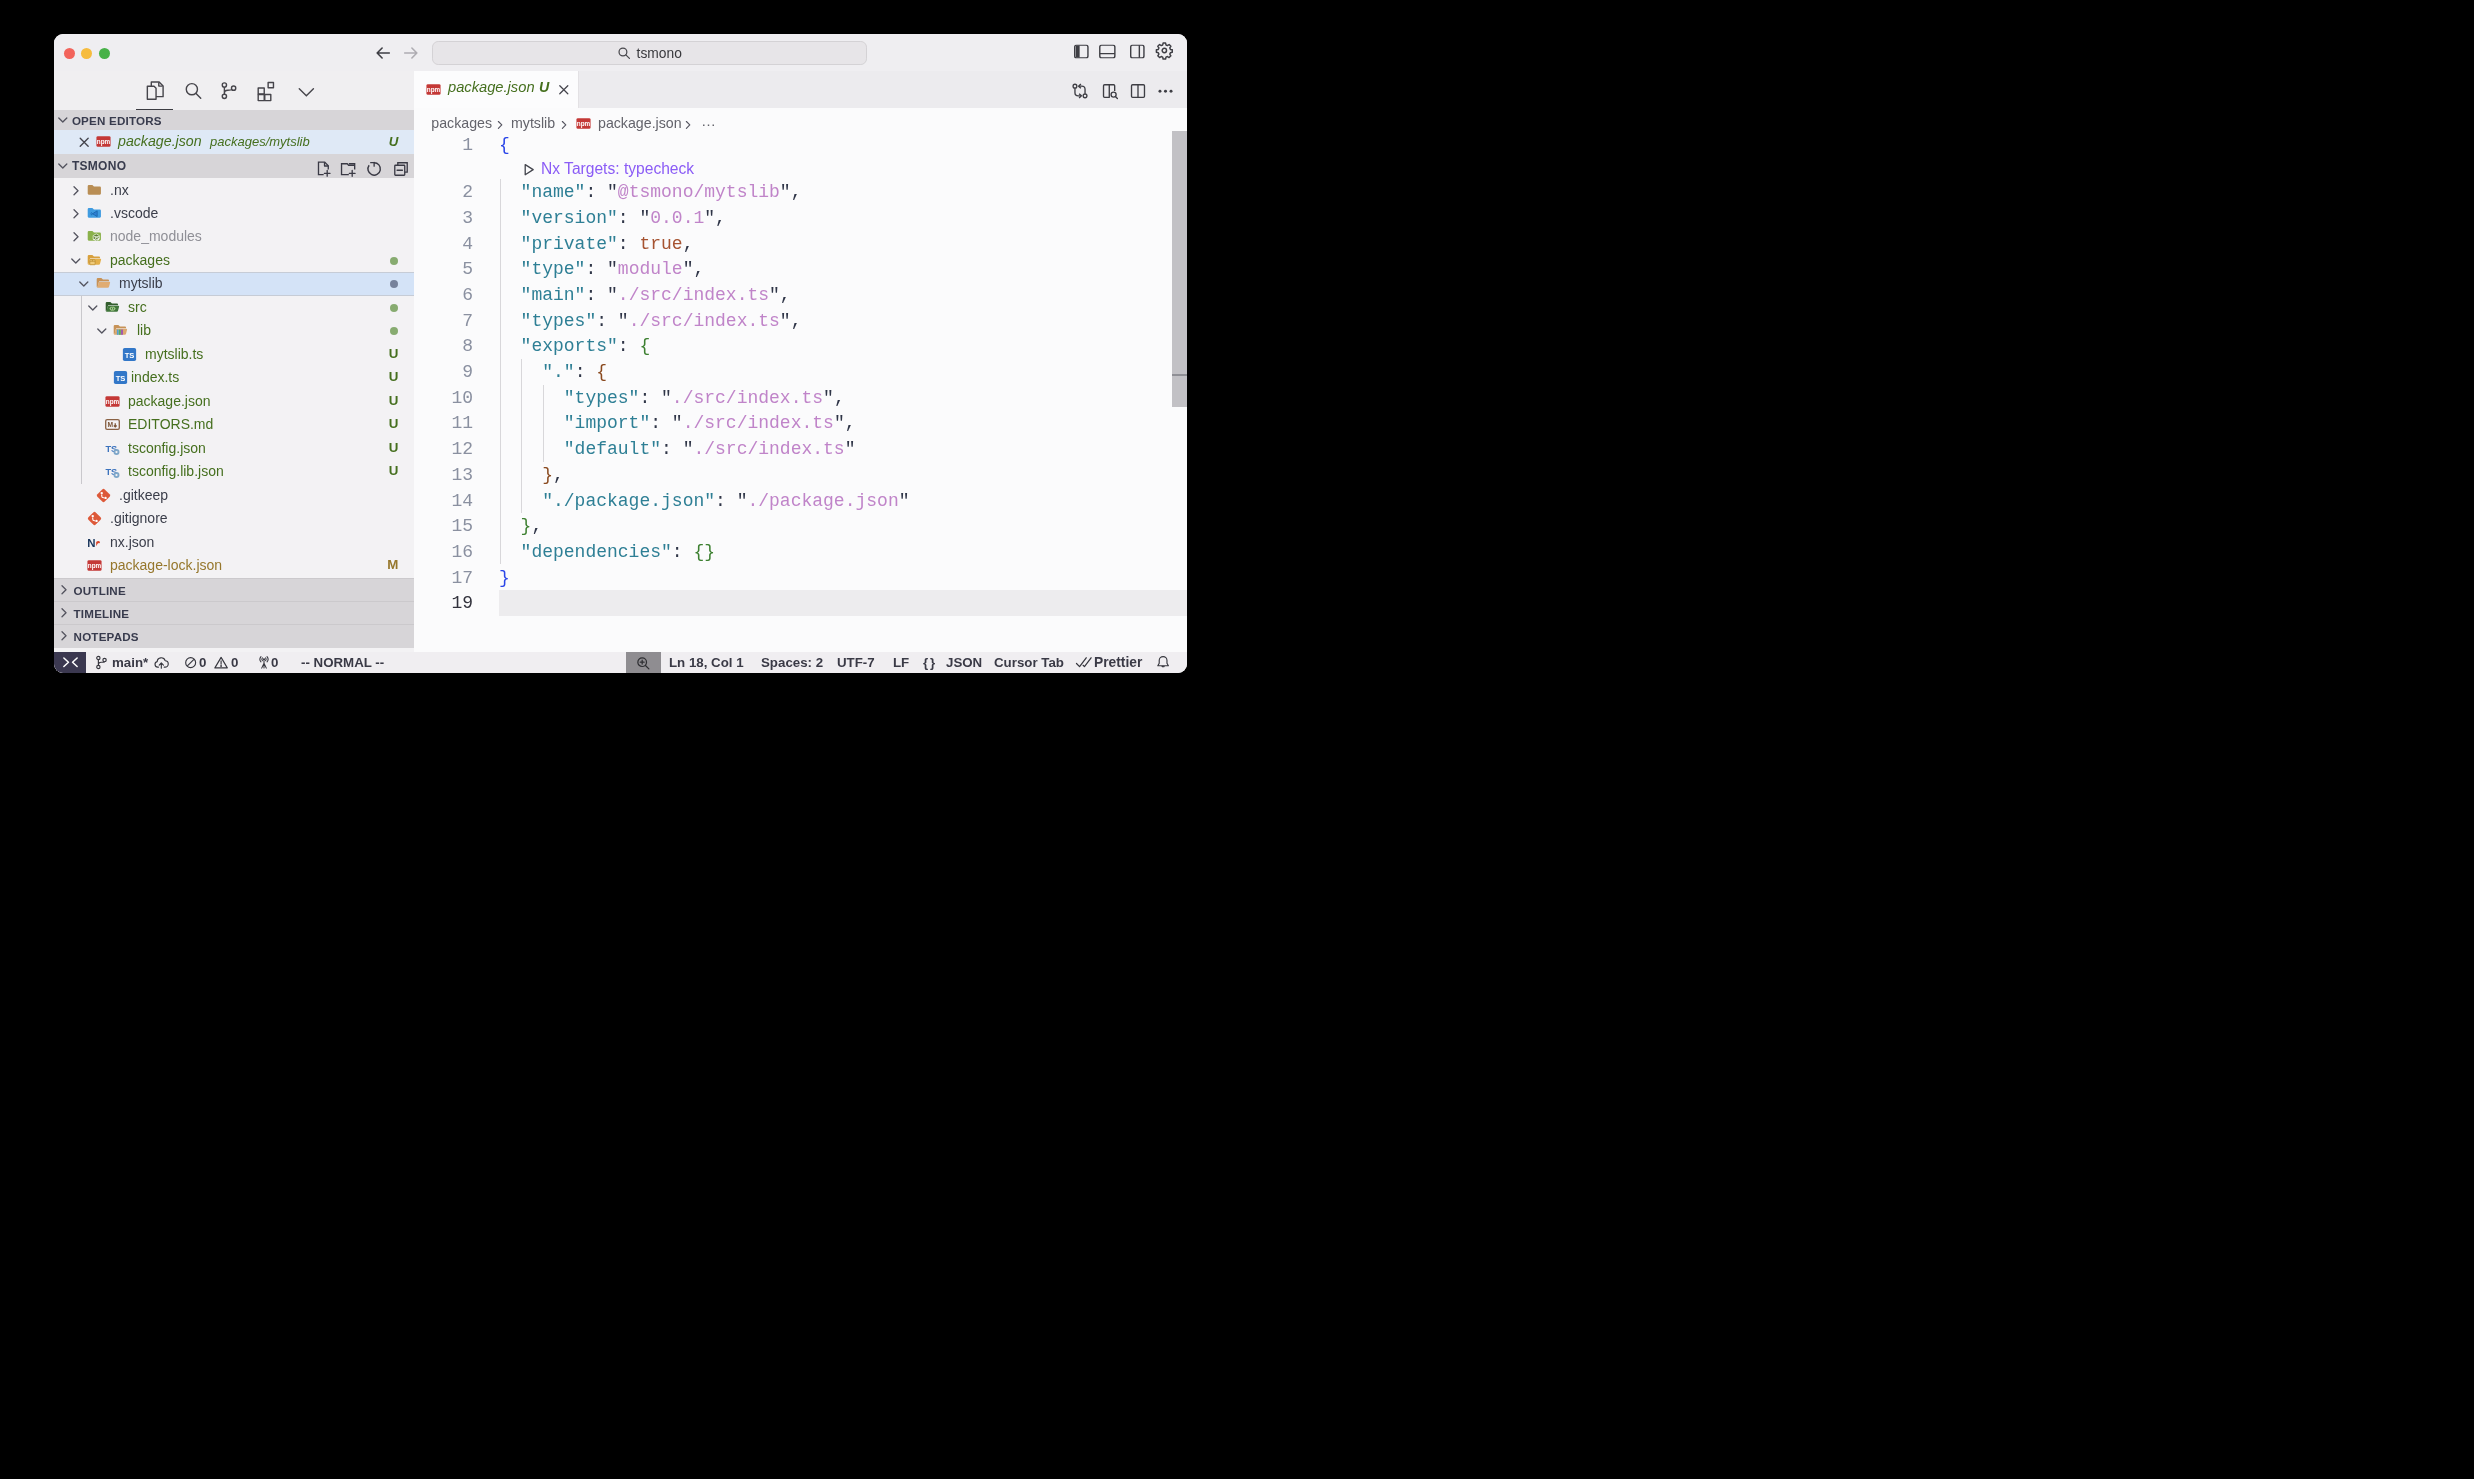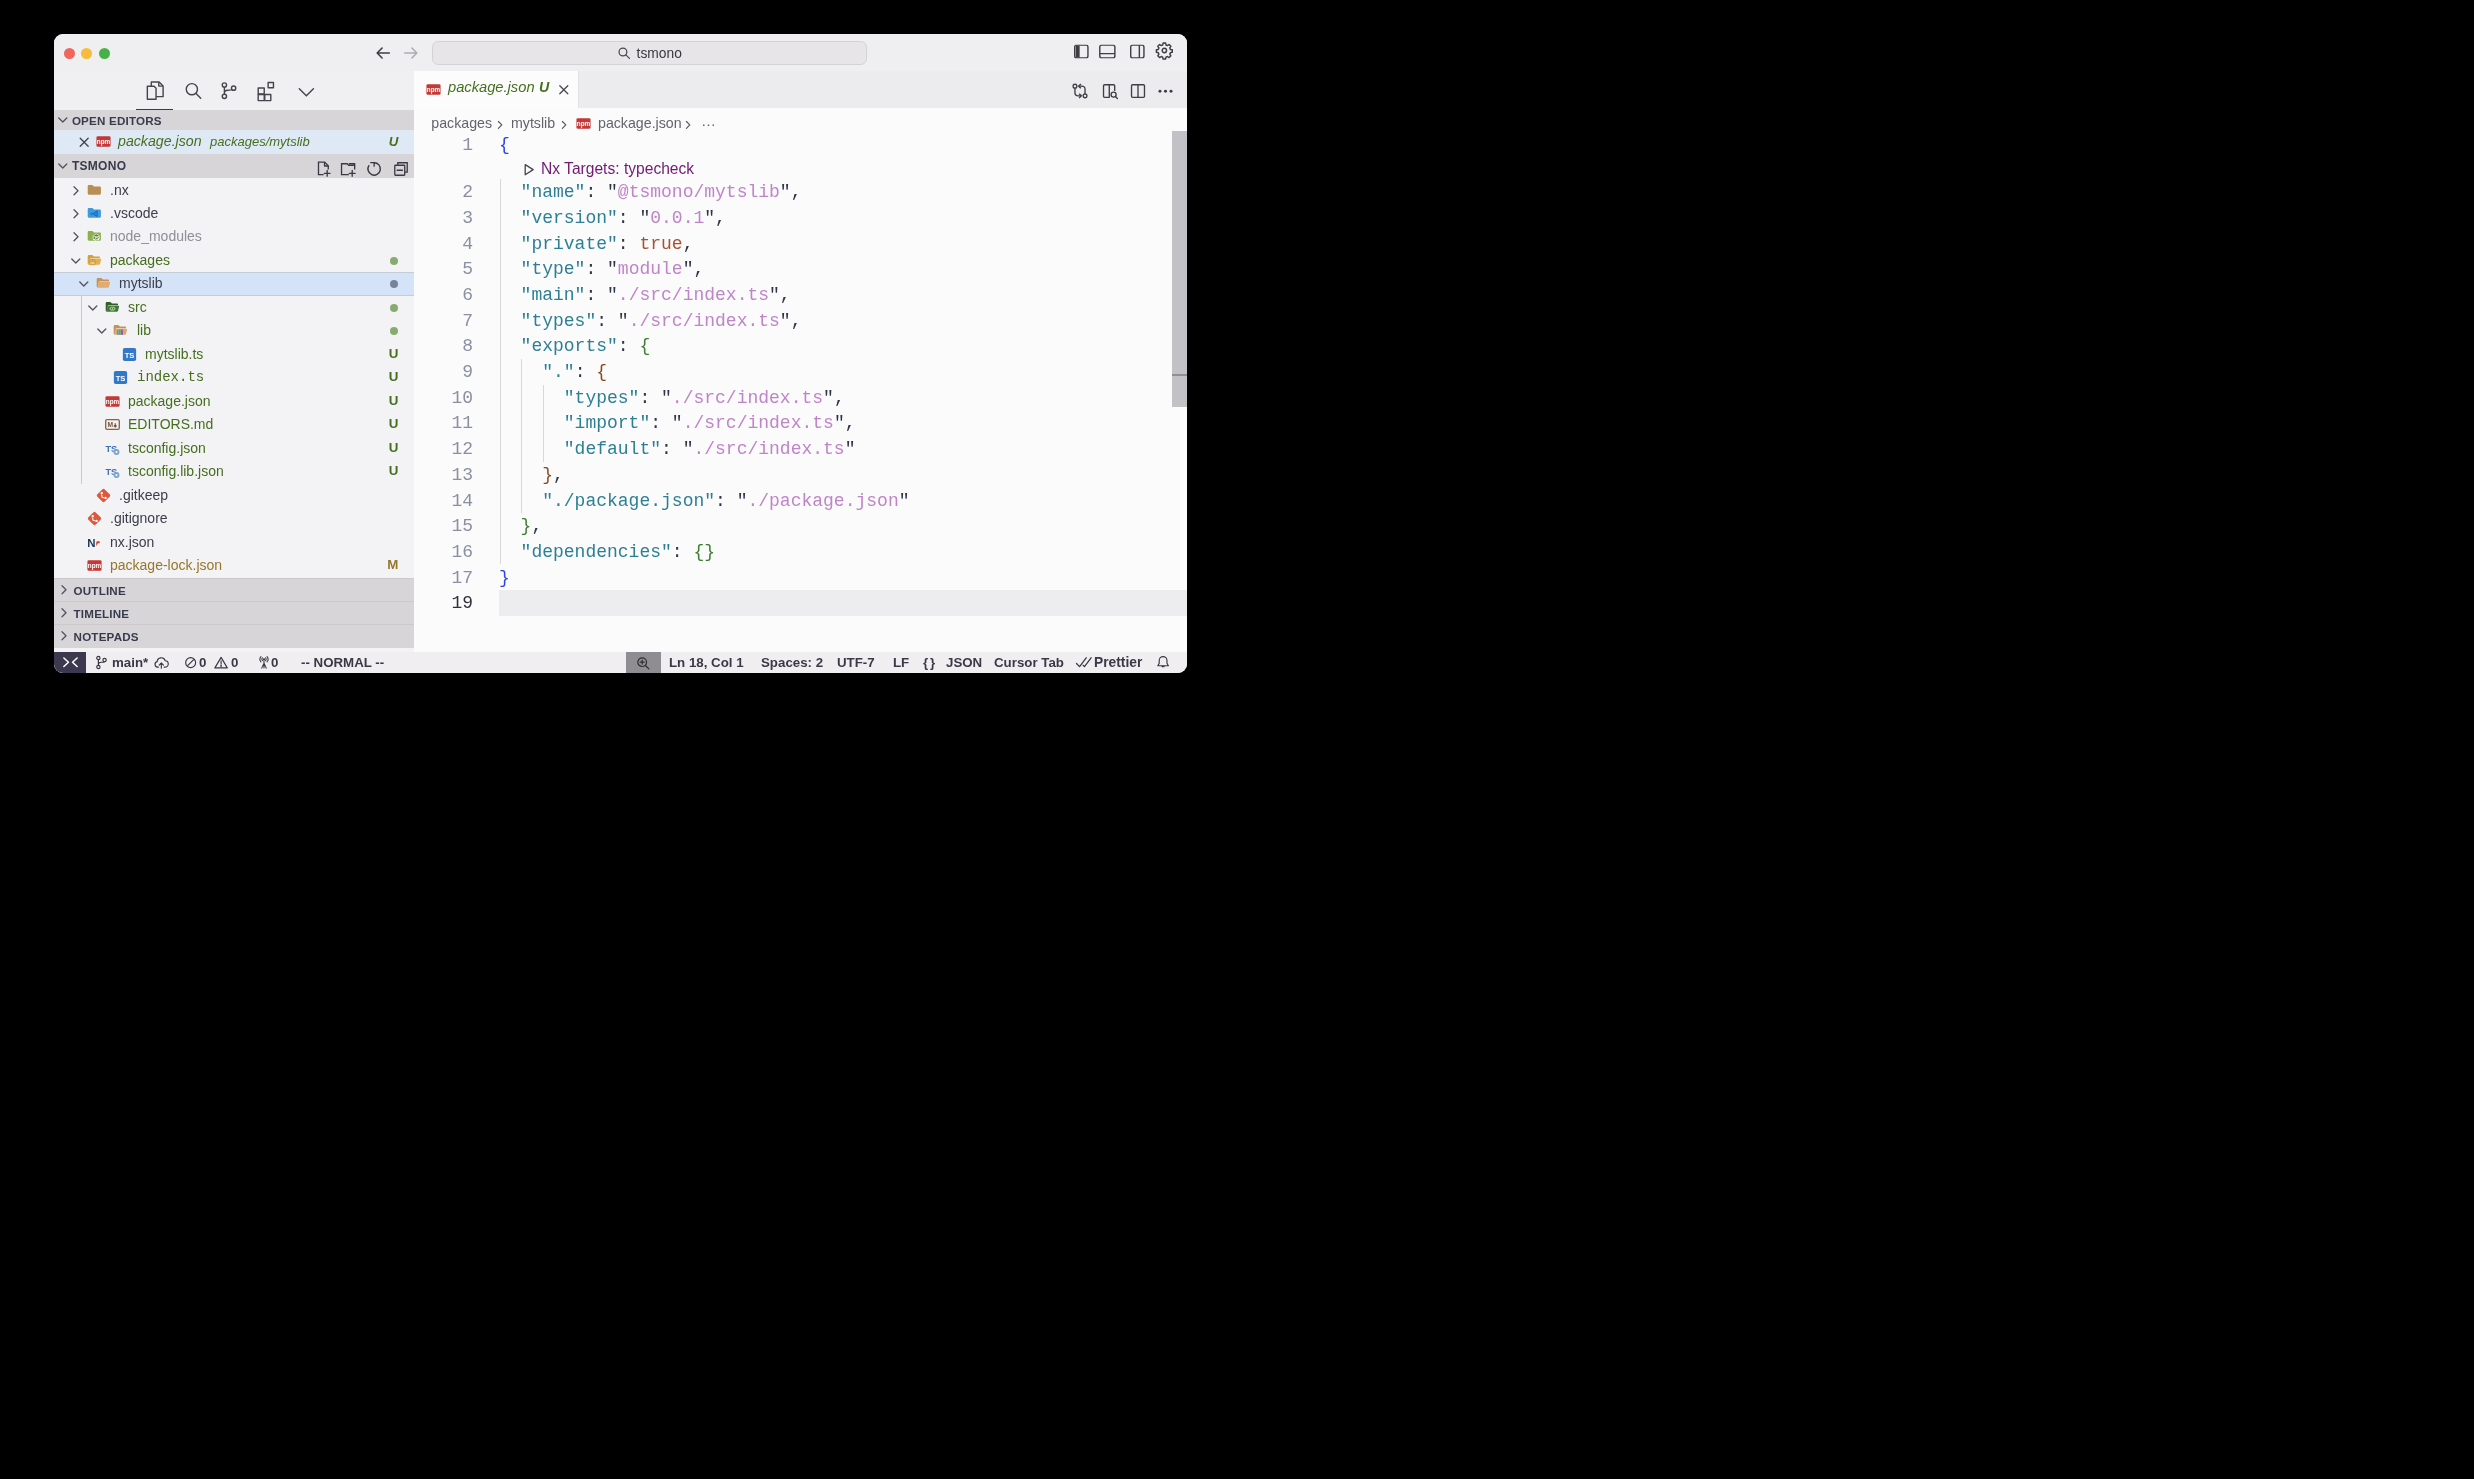--- a/index.html
+++ b/index.html
@@ -323,21 +323,21 @@
           <svg class="abs" style="left:68px; top:4.1px;" width="15" height="15" viewBox="0 0 17 17">
             <use href="#ic-ts"></use>
           </svg>
           <span class="rowlab green" style="left:91px; top:3.2px;">mytslib.ts</span>
           <span class="badge green" style="top:3.2px;">U</span>
         </div>
       <div class="srow" style="top:295px;">
           <svg class="abs" style="left:59px; top:4.1px;" width="15" height="15" viewBox="0 0 17 17">
             <use href="#ic-ts"></use>
           </svg>
-          <span class="rowlab green" style="left:83px; top:3.2px;font-family:Liberation Mono, monospace;">index.ts</span>
+          <span class="rowlab green" style="left:77px; top:3.2px;">index.ts</span>
           <span class="badge green" style="top:3.2px;">U</span>
         </div>
       <div class="srow" style="top:319px;">
           <svg class="abs" style="left:51px; top:4.1px;" width="15" height="15" viewBox="0 0 17 17">
             <use href="#ic-npm"></use>
           </svg>
           <span class="rowlab green" style="left:74px; top:3.2px;">package.json</span>
           <span class="badge green" style="top:3.2px;">U</span>
         </div>
       <div class="srow" style="top:342px;">
@@ -484,21 +484,21 @@
       <div class="ln" style="left:23px; top:356px;">14</div>
       <div class="ln" style="left:23px; top:381px;">15</div>
       <div class="ln" style="left:23px; top:407px;">16</div>
       <div class="ln" style="left:23px; top:433px;">17</div>
       <div class="ln" style="left:23px; top:458px; color:#32323c;">19</div>
       <div class="cl" style="left:85px; top:0px;"><span class="tk-b1">{</span></div>
       <div class="abs" style="left:109px; top:28px; width:356px; height:21.6px;">
         <svg class="abs" style="left:0; top:2.7px;" width="12.4" height="13.3" viewBox="0 0 14 15" fill="none" stroke="#45474f" stroke-width="1.5" stroke-linejoin="round">
             <path d="M2.5 1.8 L11.5 7.5 L2.5 13.2 Z"></path>
           </svg>
-        <span class="abs" style="left:18px; top:0px; font-family:'Liberation Sans',sans-serif; font-size:15.6px; color:#701a75;">Nx Targets: typecheck</span>
+        <span class="abs" style="left:18px; top:0px; font-family:'Liberation Sans',sans-serif; font-size:15.6px; color:#8b5cf6;">Nx Targets: typecheck</span>
       </div>
       <div class="cl" style="left:85px; top:47px;"><span class="tk-key">  "name"</span><span class="tk-p">: "</span><span class="tk-str">@tsmono/mytslib</span><span class="tk-p">",</span></div>
       <div class="cl" style="left:85px; top:73px;"><span class="tk-key">  "version"</span><span class="tk-p">: "</span><span class="tk-str">0.0.1</span><span class="tk-p">",</span></div>
       <div class="cl" style="left:85px; top:99px;"><span class="tk-key">  "private"</span><span class="tk-p">: </span><span class="tk-true">true</span><span class="tk-p">,</span></div>
       <div class="cl" style="left:85px; top:124px;"><span class="tk-key">  "type"</span><span class="tk-p">: "</span><span class="tk-str">module</span><span class="tk-p">",</span></div>
       <div class="cl" style="left:85px; top:150px;"><span class="tk-key">  "main"</span><span class="tk-p">: "</span><span class="tk-str">./src/index.ts</span><span class="tk-p">",</span></div>
       <div class="cl" style="left:85px; top:176px;"><span class="tk-key">  "types"</span><span class="tk-p">: "</span><span class="tk-str">./src/index.ts</span><span class="tk-p">",</span></div>
       <div class="cl" style="left:85px; top:201px;"><span class="tk-key">  "exports"</span><span class="tk-p">: </span><span class="tk-b2">{</span></div>
       <div class="cl" style="left:85px; top:227px;"><span class="tk-key">    "."</span><span class="tk-p">: </span><span class="tk-b3">{</span></div>
       <div class="cl" style="left:85px; top:253px;"><span class="tk-key">      "types"</span><span class="tk-p">: "</span><span class="tk-str">./src/index.ts</span><span class="tk-p">",</span></div>

